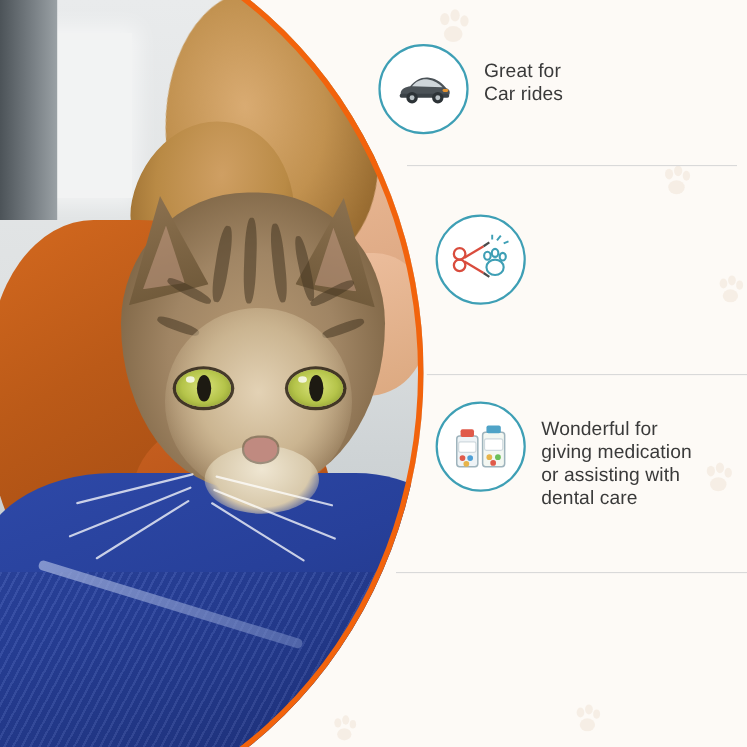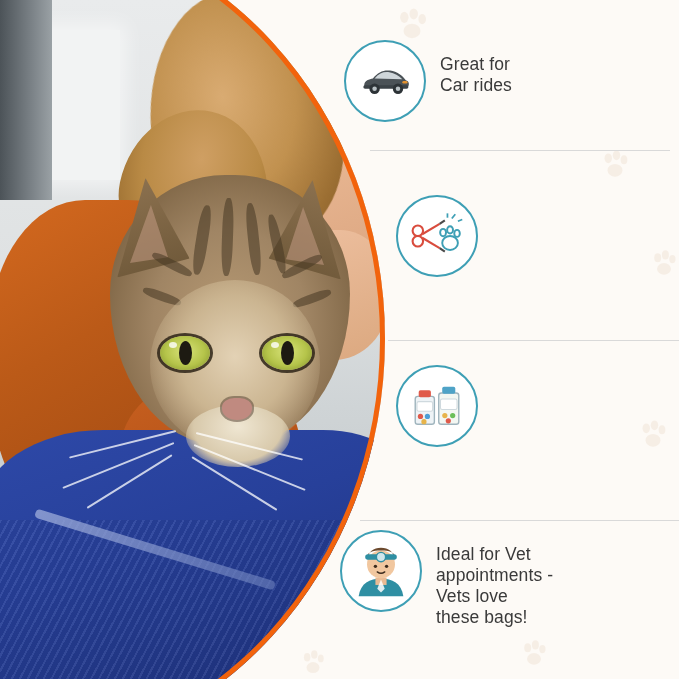--- a/index.html
+++ b/index.html
@@ -416,38 +416,22 @@
             <circle cx="20" cy="39" r="3" fill="#4d9fd6"></circle>
             <circle cx="16" cy="45" r="3" fill="#e7b44a"></circle>
           <rect x="33" y="12" width="23" height="36" rx="3" fill="#f3f7f2" stroke="#9fb4bd" stroke-width="1.6"></rect>
           <rect x="37" y="5" width="15" height="8" rx="2" fill="#4fa3c7"></rect>
           <rect x="35" y="19" width="19" height="12" rx="2" fill="#ffffff" stroke="#cfd9de" stroke-width="1.2"></rect>
           <circle cx="40" cy="38" r="3" fill="#e7b44a"></circle>
             <circle cx="49" cy="38" r="3" fill="#6bbf59"></circle>
             <circle cx="44" cy="44" r="3" fill="#e05a4a"></circle>
         </svg>
       </div>
+      <div class="f-text">Wonderful for
+giving medication
+or assisting with
+dental care</div>
     </div>
     <div class="divider" style="left:30px;top:520px;width:320px"></div>
 
-    <div class="feature" style="left:10px;top:530px;width:300px">
-      <div class="f-icon">
-        <svg width="56" height="54" viewBox="0 0 60 58">
-          <path d="M6 56 C8 42 18 37 30 37 C42 37 52 42 54 56 Z" fill="#2f8fa3"></path>
-          <path d="M24 36 h12 v8 h-12 z" fill="#e9bb94"></path>
-          <circle cx="30" cy="22" r="15" fill="#f1c79f"></circle>
-          <path d="M15 18 C16 8 22 4 30 4 C38 4 44 8 45 18 L45 14 C45 9 39 7 30 7 C21 7 15 9 15 14 Z" fill="#6c4a2e"></path>
-          <rect x="13" y="11" width="34" height="6" rx="3" fill="#2f8fa3"></rect>
-          <circle cx="30" cy="14" r="5" fill="#cfe6ec" stroke="#2f8fa3" stroke-width="1.6"></circle>
-          <circle cx="24" cy="24" r="1.8" fill="#3a2a1c"></circle>
-            <circle cx="36" cy="24" r="1.8" fill="#3a2a1c"></circle>
-          <path d="M26 30 q4 3 8 0" stroke="#3a2a1c" stroke-width="1.6" fill="none" stroke-linecap="round"></path>
-          <path d="M30 38 l-4 10 4 4 4-4 z" fill="#ffffff" opacity="0.85"></path>
-        </svg>
-      </div>
-      <div class="f-text">Ideal for Vet
-appointments -
-Vets love
-these bags!</div>
-    </div>
 
   </div>
 </div>
 
 </body></html>

